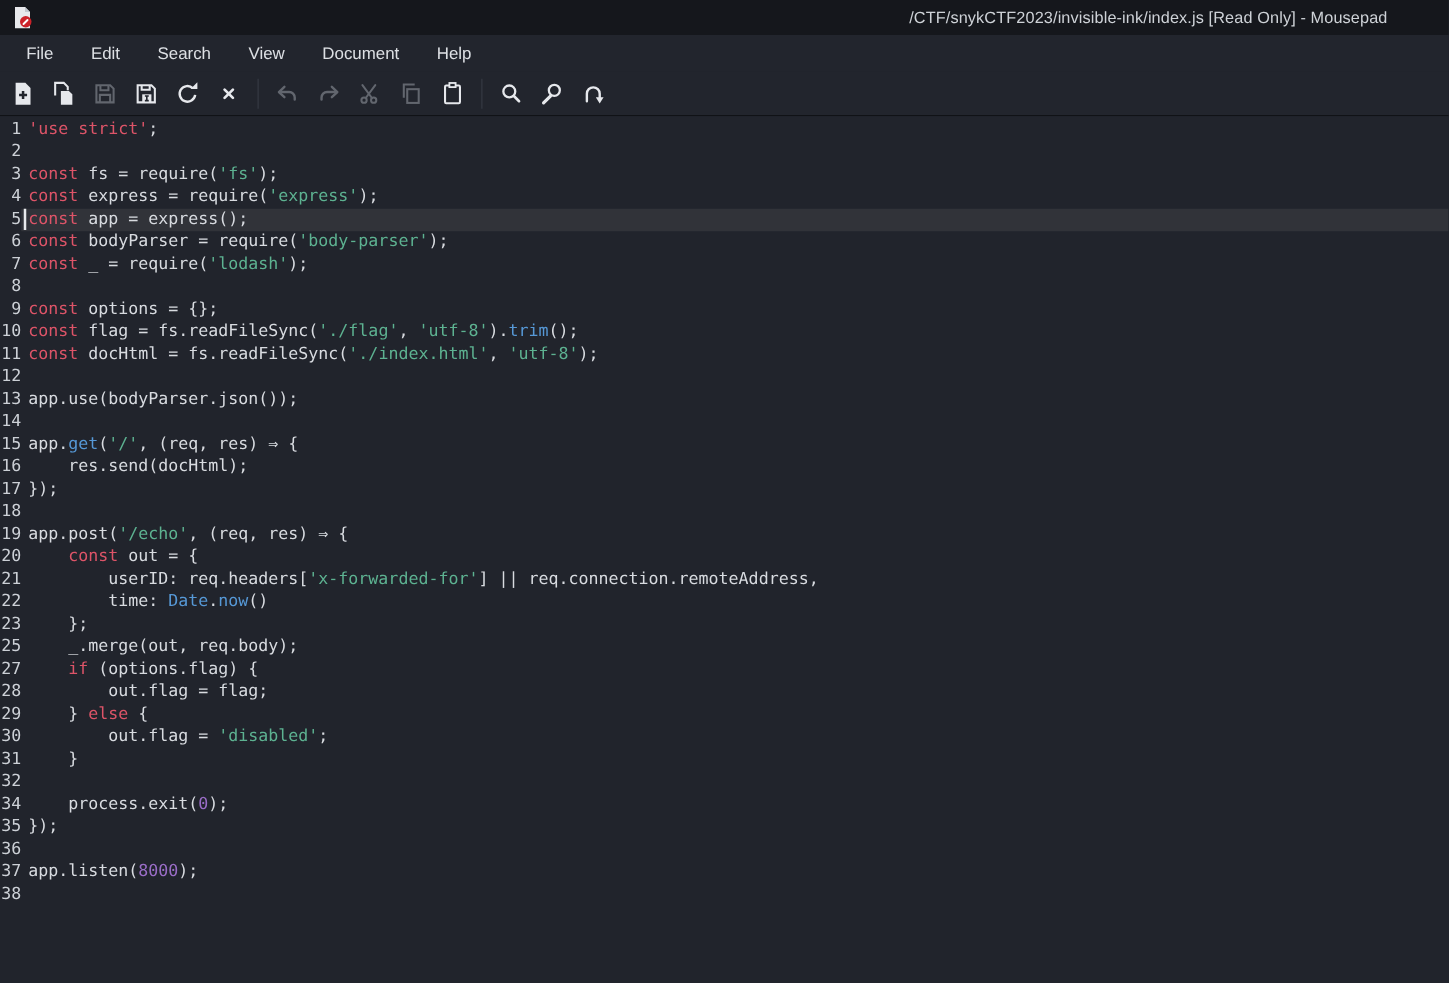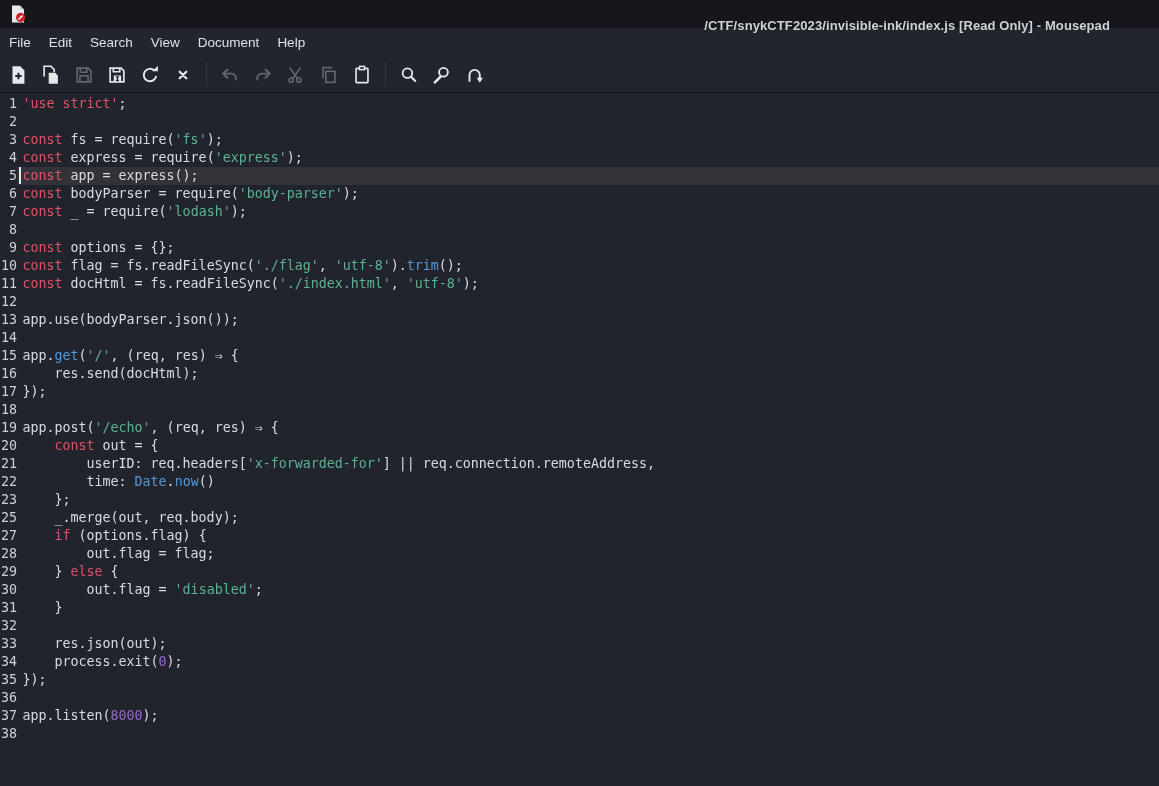--- a/index.html
+++ b/index.html
@@ -3,26 +3,26 @@
 <meta charset="utf-8">
 <style>
   * { margin:0; padding:0; box-sizing:border-box; }
   html,body { width:1159px; height:786px; overflow:hidden; }
   body { font-family:"Liberation Sans", sans-serif; background:var(--c-editor-bg,#21242c); }
   .window { width:1159px; height:786px; display:flex; flex-direction:column; }
 
   
   .titlebar { height:28px; flex:none; background:var(--c-titlebar-bg); position:relative; }
   .app-icon { position:absolute; left:8px; top:4px; width:20px; height:20px; }
-  .title-text { position:absolute; right:49px; top:12px; line-height:28px;
-    font-size:13px; font-weight:700; color:var(--c-title-fg); letter-spacing:.1px;text-align:center; }
+  .title-text { position:absolute; right:49px; top:0; line-height:28px;
+    font-size:13px; font-weight:400; color:var(--c-title-fg); letter-spacing:.1px;text-align:center; }
 
   
   .menubar { height:29px; flex:none; background:var(--c-chrome-bg); display:flex; align-items:center; }
-  .menu-item { padding:0 9px; font-size:13.5px; color:var(--c-menu-fg); line-height:29px; cursor:default; }
+  .menu-item { padding:0 9px; font-size:13.5px; color:var(--c-menu-fg); line-height:29px; cursor:default;margin-left:12px; }
 
   
   .toolbar { height:36px; flex:none; background:var(--c-chrome-bg);
     border-bottom:1px solid var(--c-chrome-border); display:flex; align-items:center; padding-left:4px; }
   .tb-btn { width:28px; height:28px; margin-right:5px; display:flex; align-items:center; justify-content:center;
     color:var(--c-icon-fg); background:transparent; border:none; }
   .tb-btn.disabled { color:var(--c-icon-disabled); }
   .tb-sep { width:1px; height:24px; background:#343842; margin:0 9px 0 4px; }
   .tb-btn svg { display:block; }
 
@@ -275,24 +275,20 @@
       </div>
       <div class="row">
         <span class="ln">31</span>
         <span class="body"><span class="w">    }</span></span>
       </div>
       <div class="row">
         <span class="ln">32</span>
         <span class="body"></span>
       </div>
       <div class="row">
-        <span class="ln">33</span>
-        <span class="body"><span class="w">    res.json(out);</span></span>
-      </div>
-      <div class="row">
         <span class="ln">34</span>
         <span class="body"><span class="w">    process.exit(</span><span class="p">0</span><span class="w">);</span></span>
       </div>
       <div class="row">
         <span class="ln">35</span>
         <span class="body"><span class="w">});</span></span>
       </div>
       <div class="row">
         <span class="ln">36</span>
         <span class="body"></span>

